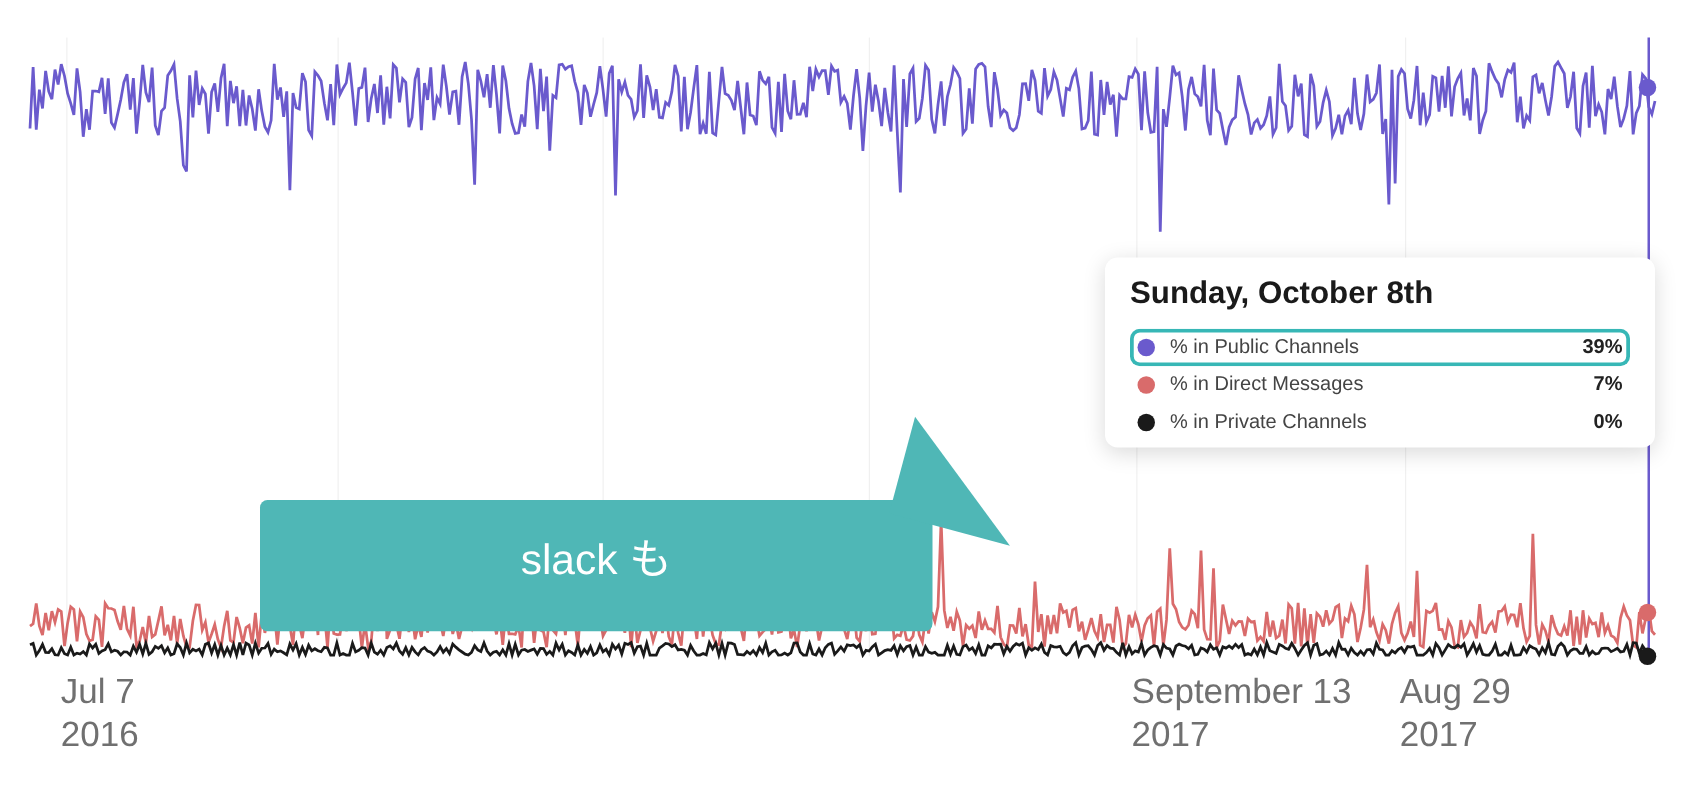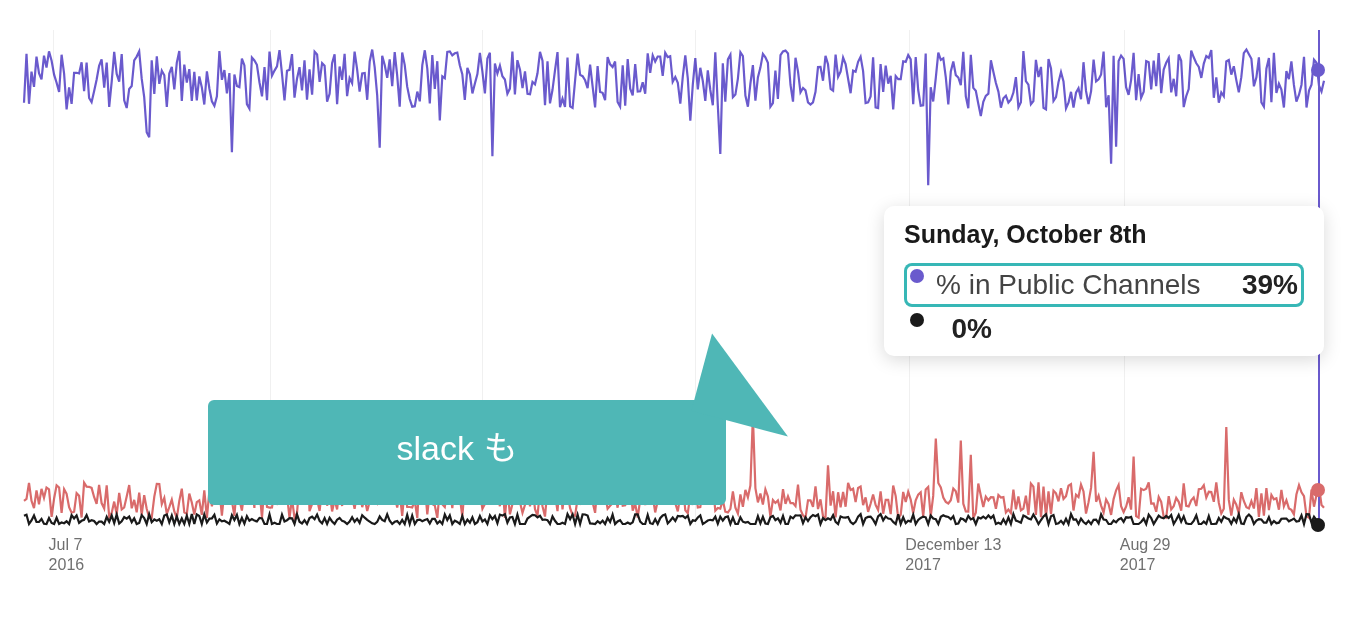--- a/index.html
+++ b/index.html
@@ -49,21 +49,21 @@
     width: 14px;
     height: 14px;
     border-radius: 50%;
     transform: translate(-50%, -50%);
   }
 
   
   .axis-label {
     position: absolute;
     color: #707070;
-    font-size: 16px;
+    font-size: 28px;
     line-height: 1.25;
     white-space: pre;
   }
 
   
   #tooltip {
     position: absolute;
     background: #fff;
     border-radius: 10px;
     box-shadow: 0 4px 18px rgba(0,0,0,0.15);
@@ -71,22 +71,22 @@
     min-width: 400px;
   }
   #tooltip .tt-title {
     font-weight: 700;
     font-size: 25px;
     color: #1a1a1a;
     margin-bottom: 14px;
   }
   #tooltip .tt-row {
     display: flex;
-    align-items: flex-start;
-    font-size: 28px;
+    align-items: center;
+    font-size: 16px;
     color: #444;
     padding: 6px 6px;
     gap: 12px;
   }
   #tooltip .tt-row .swatch {
     width: 14px;
     height: 14px;
     border-radius: 50%;
     flex: none;
   }
@@ -99,21 +99,21 @@
 
   
   #callout {
     position: absolute;
     background: #4fb7b6;
     color: #fff;
     font-size: 34px;
     line-height: 1.55;
     text-align: center;
     border-radius: 6px;
-    padding: 22px 34px 30px 14px;
+    padding: 22px 34px 30px 34px;
   }
   #callout .pointer {
     position: absolute;
     top: -55px;
     right: -74px;
     width: 0;
     height: 0;
     
     border-left: 0 solid transparent;
     border-right: 100px solid transparent;
@@ -146,28 +146,34 @@
 
 <div id="tooltip" style="left:884px; top:206px;">
   <div class="tt-title">Sunday, October 8th</div>
 
 <div class="tt-row highlight">
       <span class="swatch" style="background: rgb(106, 90, 205);"></span>
       <span class="label">% in Public Channels</span>
       <span class="val">39%</span>
     </div>
     <div class="tt-row">
+      <span class="swatch" style="background: rgb(217, 107, 107);"></span>
+      <span class="label">% in Direct Messages</span>
+      <span class="val">7%</span>
+    </div>
+    <div class="tt-row">
       <span class="swatch" style="background: rgb(26, 26, 26);"></span>
+      <span class="label">% in Private Channels</span>
       <span class="val">0%</span>
     </div>
   </div>
 
 <div id="callout" style="left:208px; top:400px; width:470px;">
   <div class="pointer"></div>
   <div>slack も</div>
 </div>
 
 <div class="axis-label" style="left: 48.6px; top: 535px;">Jul 7
 2016</div>
-<div class="axis-label" style="left: 905.3px; top: 535px;">December 13
+<div class="axis-label" style="left: 905.3px; top: 535px;">September 13
 2017</div>
 <div class="axis-label" style="left: 1119.8px; top: 535px;">Aug 29
 2017</div>
 
 </body></html>

